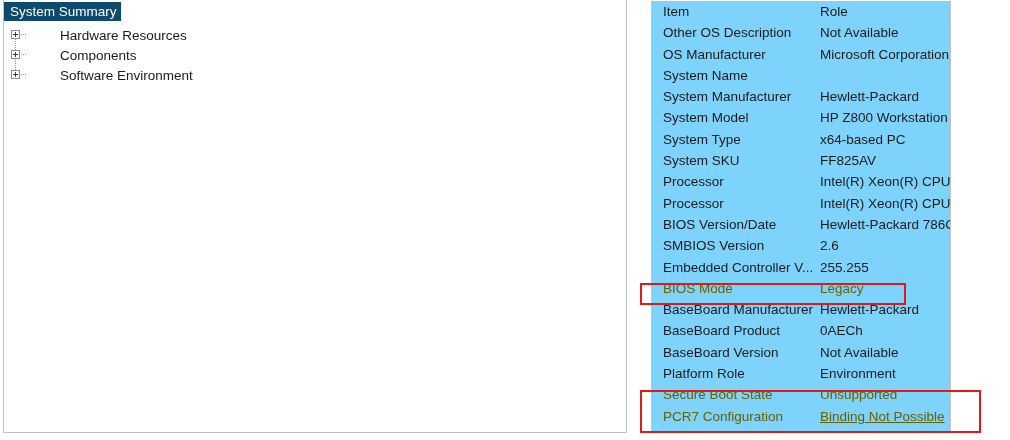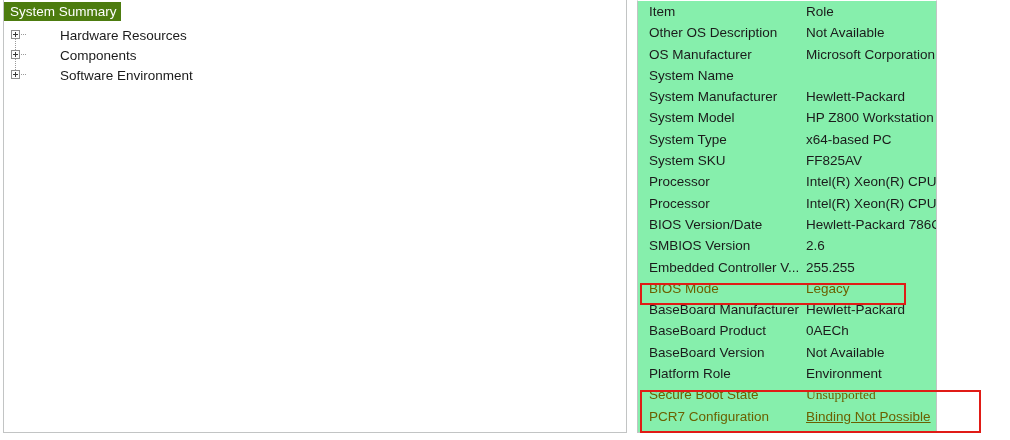--- a/index.html
+++ b/index.html
@@ -104,25 +104,25 @@
     height: 20px;
     background: repeating-linear-gradient(to bottom, #9a9a9a 0 1px, transparent 1px 2px);
   }
   .dotline-v.stub-top { top: 0px; height: 5px; }
   .dotline-v.stub-bot { top: 14px; height: 6px; }
   .tree-label { padding-left: 1px; }
 
   
   #detail-panel {
     position: absolute;
-    left: 637px;
+    left: 651px;
     top: 0px;
     width: 300px;
     height: 433px;
-    background: #86efac;
+    background: #7dd3fc;
     border-left: 1px solid #c2c4c4;
     border-right: 1px solid #c2c4c4;
     border-bottom: 1px solid #c2c4c4;
     border-top: 1px solid #ffffff;
     box-sizing: border-box;
     overflow: hidden;
   }
   #detail-inner {
     position: absolute;
     left: 0;
@@ -178,21 +178,21 @@
     top: 390px;
     width: 341px;
     height: 43px;
   }
 </style>
 </head>
 <body>
 
 <div id="tree-panel">
 
-  <div class="tree-root-row" id="tree-root" style="background: #4d7c0f;">
+  <div class="tree-root-row" id="tree-root" style="background: #0c4a6e;">
     <span class="tree-label">System Summary</span>
   </div>
 
   <div class="tree-child-row" style="top:25px;">
     <span class="expander-cell">
       <span class="dotline-v stub-bot"></span>
       <span class="expander-box"></span>
       <span class="dotline-h"></span>
     </span>
     <span class="tree-label">Hardware Resources</span>
@@ -292,21 +292,21 @@
         <div class="detail-row">
           <span class="cell-item">BaseBoard Version</span>
           <span class="cell-value">Not Available</span>
         </div>
         <div class="detail-row">
           <span class="cell-item">Platform Role</span>
           <span class="cell-value">Environment</span>
         </div>
         <div class="detail-row row-flagged">
           <span class="cell-item" style="color: rgb(107, 96, 0);">Secure Boot State</span>
-          <span class="cell-value" style="color: rgb(107, 96, 0); font-family: Liberation Serif, serif;">Unsupported</span>
+          <span class="cell-value" style="color: rgb(107, 96, 0);">Unsupported</span>
         </div>
         <div class="detail-row row-flagged">
           <span class="cell-item" style="color: rgb(107, 96, 0);">PCR7 Configuration</span>
           <span class="cell-value" style="color: rgb(107, 96, 0); text-decoration: underline;">Binding Not Possible</span>
         </div>
       </div>
 
   </div>
 </div>
 

